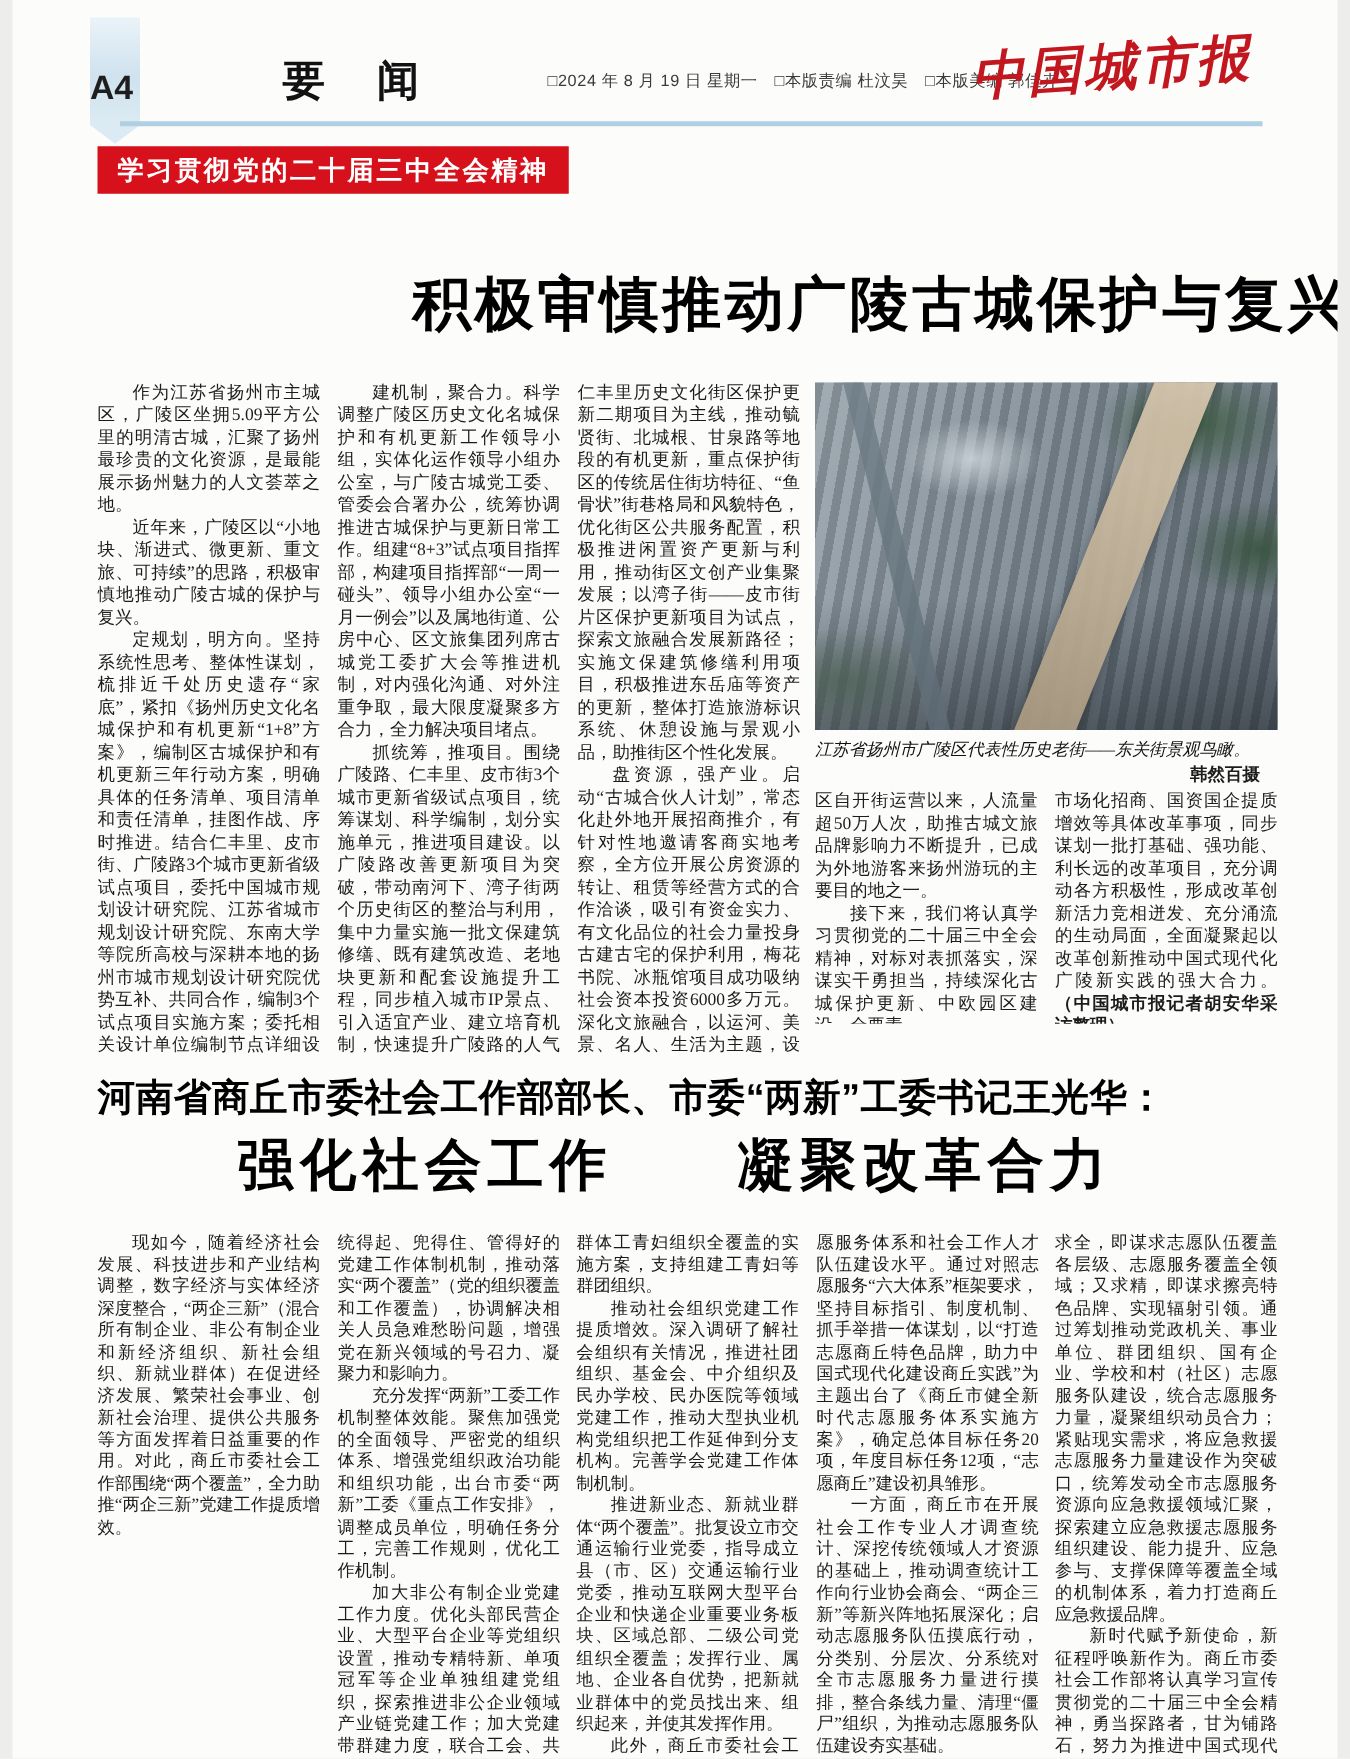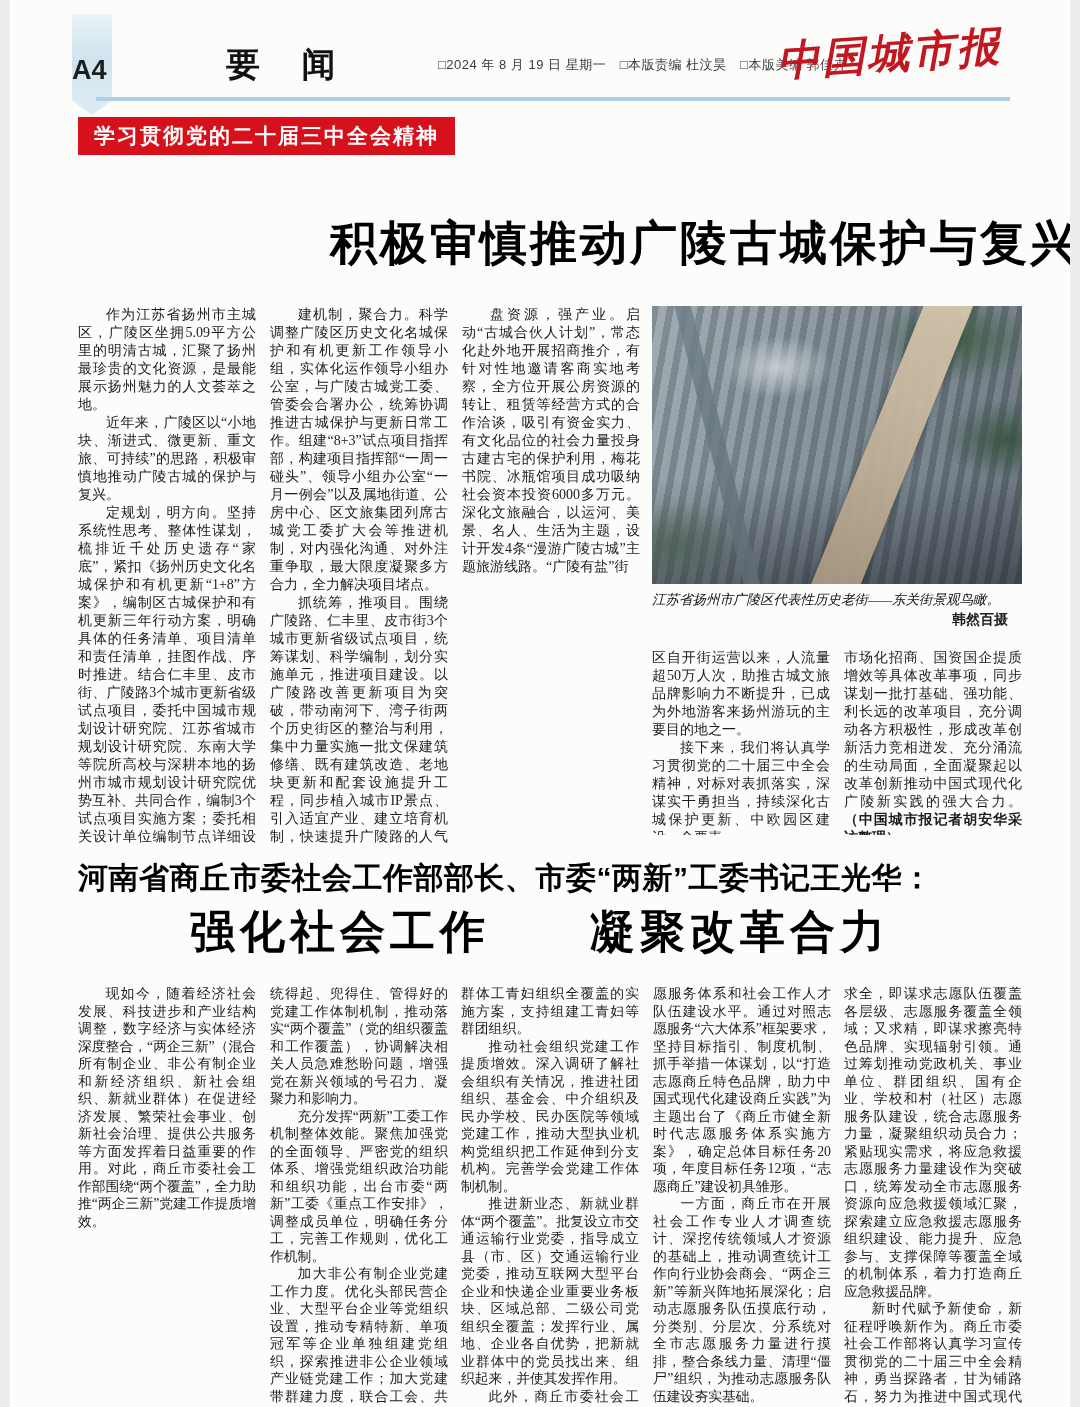--- a/index.html
+++ b/index.html
@@ -104,21 +104,21 @@
     background:linear-gradient(180deg,#dccbb2 0%,#c1b096 55%,#a6957d 100%);
     box-shadow:0 0 10px rgba(0,0,0,0.3); opacity:0.92;
   }
   .ph-lane {
     position:absolute; left:16%; top:-10%; width:16px; height:125%;
     transform:rotate(-14deg);
     background:linear-gradient(180deg,#70808a,#5c6a74); opacity:0.8;
   }
   .caption { margin-top:6px; font-size:13.5px; line-height:20px; font-style:italic; color:#111; }
   .credit { text-align:right; padding-right:14px; font-weight:bold; font-size:14px; margin-top:1px; }
-  .a1-bottom { margin-top:20px; display:flex; gap:14px; }
+  .a1-bottom { margin-top:4px; display:flex; gap:14px; }
   .a1-bottom .subcol {
     width:178px; height:186px; overflow:hidden;
     font-size:14px; line-height:18px; text-align:justify;
   }
   .a1-bottom .subcol p { margin:0; text-indent:2em; }
   .a1-bottom .subcol p.cont { text-indent:0; }
 </style>
 </head>
 <body>
 
@@ -139,20 +139,21 @@
   <div class="col a1col" style="left:78px">
     <p>作为江苏省扬州市主城区，广陵区坐拥5.09平方公里的明清古城，汇聚了扬州最珍贵的文化资源，是最能展示扬州魅力的人文荟萃之地。</p>
     <p>近年来，广陵区以“小地块、渐进式、微更新、重文旅、可持续”的思路，积极审慎地推动广陵古城的保护与复兴。</p>
     <p>定规划，明方向。坚持系统性思考、整体性谋划，梳排近千处历史遗存“家底”，紧扣《扬州历史文化名城保护和有机更新“1+8”方案》，编制区古城保护和有机更新三年行动方案，明确具体的任务清单、项目清单和责任清单，挂图作战、序时推进。结合仁丰里、皮市街、广陵路3个城市更新省级试点项目，委托中国城市规划设计研究院、江苏省城市规划设计研究院、东南大学等院所高校与深耕本地的扬州市城市规划设计研究院优势互补、共同合作，编制3个试点项目实施方案；委托相关设计单位编制节点详细设计方案，并多次召开专家咨询会进行论证，深入研究规划方案的合法性、合理性及可操作性。</p>
   </div>
   <div class="col a1col" style="left:270px">
     <p>建机制，聚合力。科学调整广陵区历史文化名城保护和有机更新工作领导小组，实体化运作领导小组办公室，与广陵古城党工委、管委会合署办公，统筹协调推进古城保护与更新日常工作。组建“8+3”试点项目指挥部，构建项目指挥部“一周一碰头”、领导小组办公室“一月一例会”以及属地街道、公房中心、区文旅集团列席古城党工委扩大会等推进机制，对内强化沟通、对外注重争取，最大限度凝聚多方合力，全力解决项目堵点。</p>
     <p>抓统筹，推项目。围绕广陵路、仁丰里、皮市街3个城市更新省级试点项目，统筹谋划、科学编制，划分实施单元，推进项目建设。以广陵路改善更新项目为突破，带动南河下、湾子街两个历史街区的整治与利用，集中力量实施一批文保建筑修缮、既有建筑改造、老地块更新和配套设施提升工程，同步植入城市IP景点、引入适宜产业、建立培育机制，快速提升广陵路的人气和商业凝聚力，引导人流和社会资本沿着主要街巷向两个历史街区发展；以</p>
   </div>
   <div class="col a1col" style="left:462px">
+    <p class="cont">仁丰里历史文化街区保护更新二期项目为主线，推动毓贤街、北城根、甘泉路等地段的有机更新，重点保护街区的传统居住街坊特征、“鱼骨状”街巷格局和风貌特色，优化街区公共服务配置，积极推进闲置资产更新与利用，推动街区文创产业集聚发展；以湾子街——皮市街片区保护更新项目为试点，探索文旅融合发展新路径；实施文保建筑修缮利用项目，积极推进东岳庙等资产的更新，整体打造旅游标识系统、休憩设施与景观小品，助推街区个性化发展。</p>
     <p>盘资源，强产业。启动“古城合伙人计划”，常态化赴外地开展招商推介，有针对性地邀请客商实地考察，全方位开展公房资源的转让、租赁等经营方式的合作洽谈，吸引有资金实力、有文化品位的社会力量投身古建古宅的保护利用，梅花书院、冰瓶馆项目成功吸纳社会资本投资6000多万元。深化文旅融合，以运河、美景、名人、生活为主题，设计开发4条“漫游广陵古城”主题旅游线路。“广陵有盐”街</p>
   </div>
 
   <div class="a1-right">
     <div class="photo">
       <div class="ph-lane"></div>
       <div class="ph-street"></div>
     </div>
     <div class="caption">江苏省扬州市广陵区代表性历史老街——东关街景观鸟瞰。</div>
     <div class="credit">韩然百摄</div>

